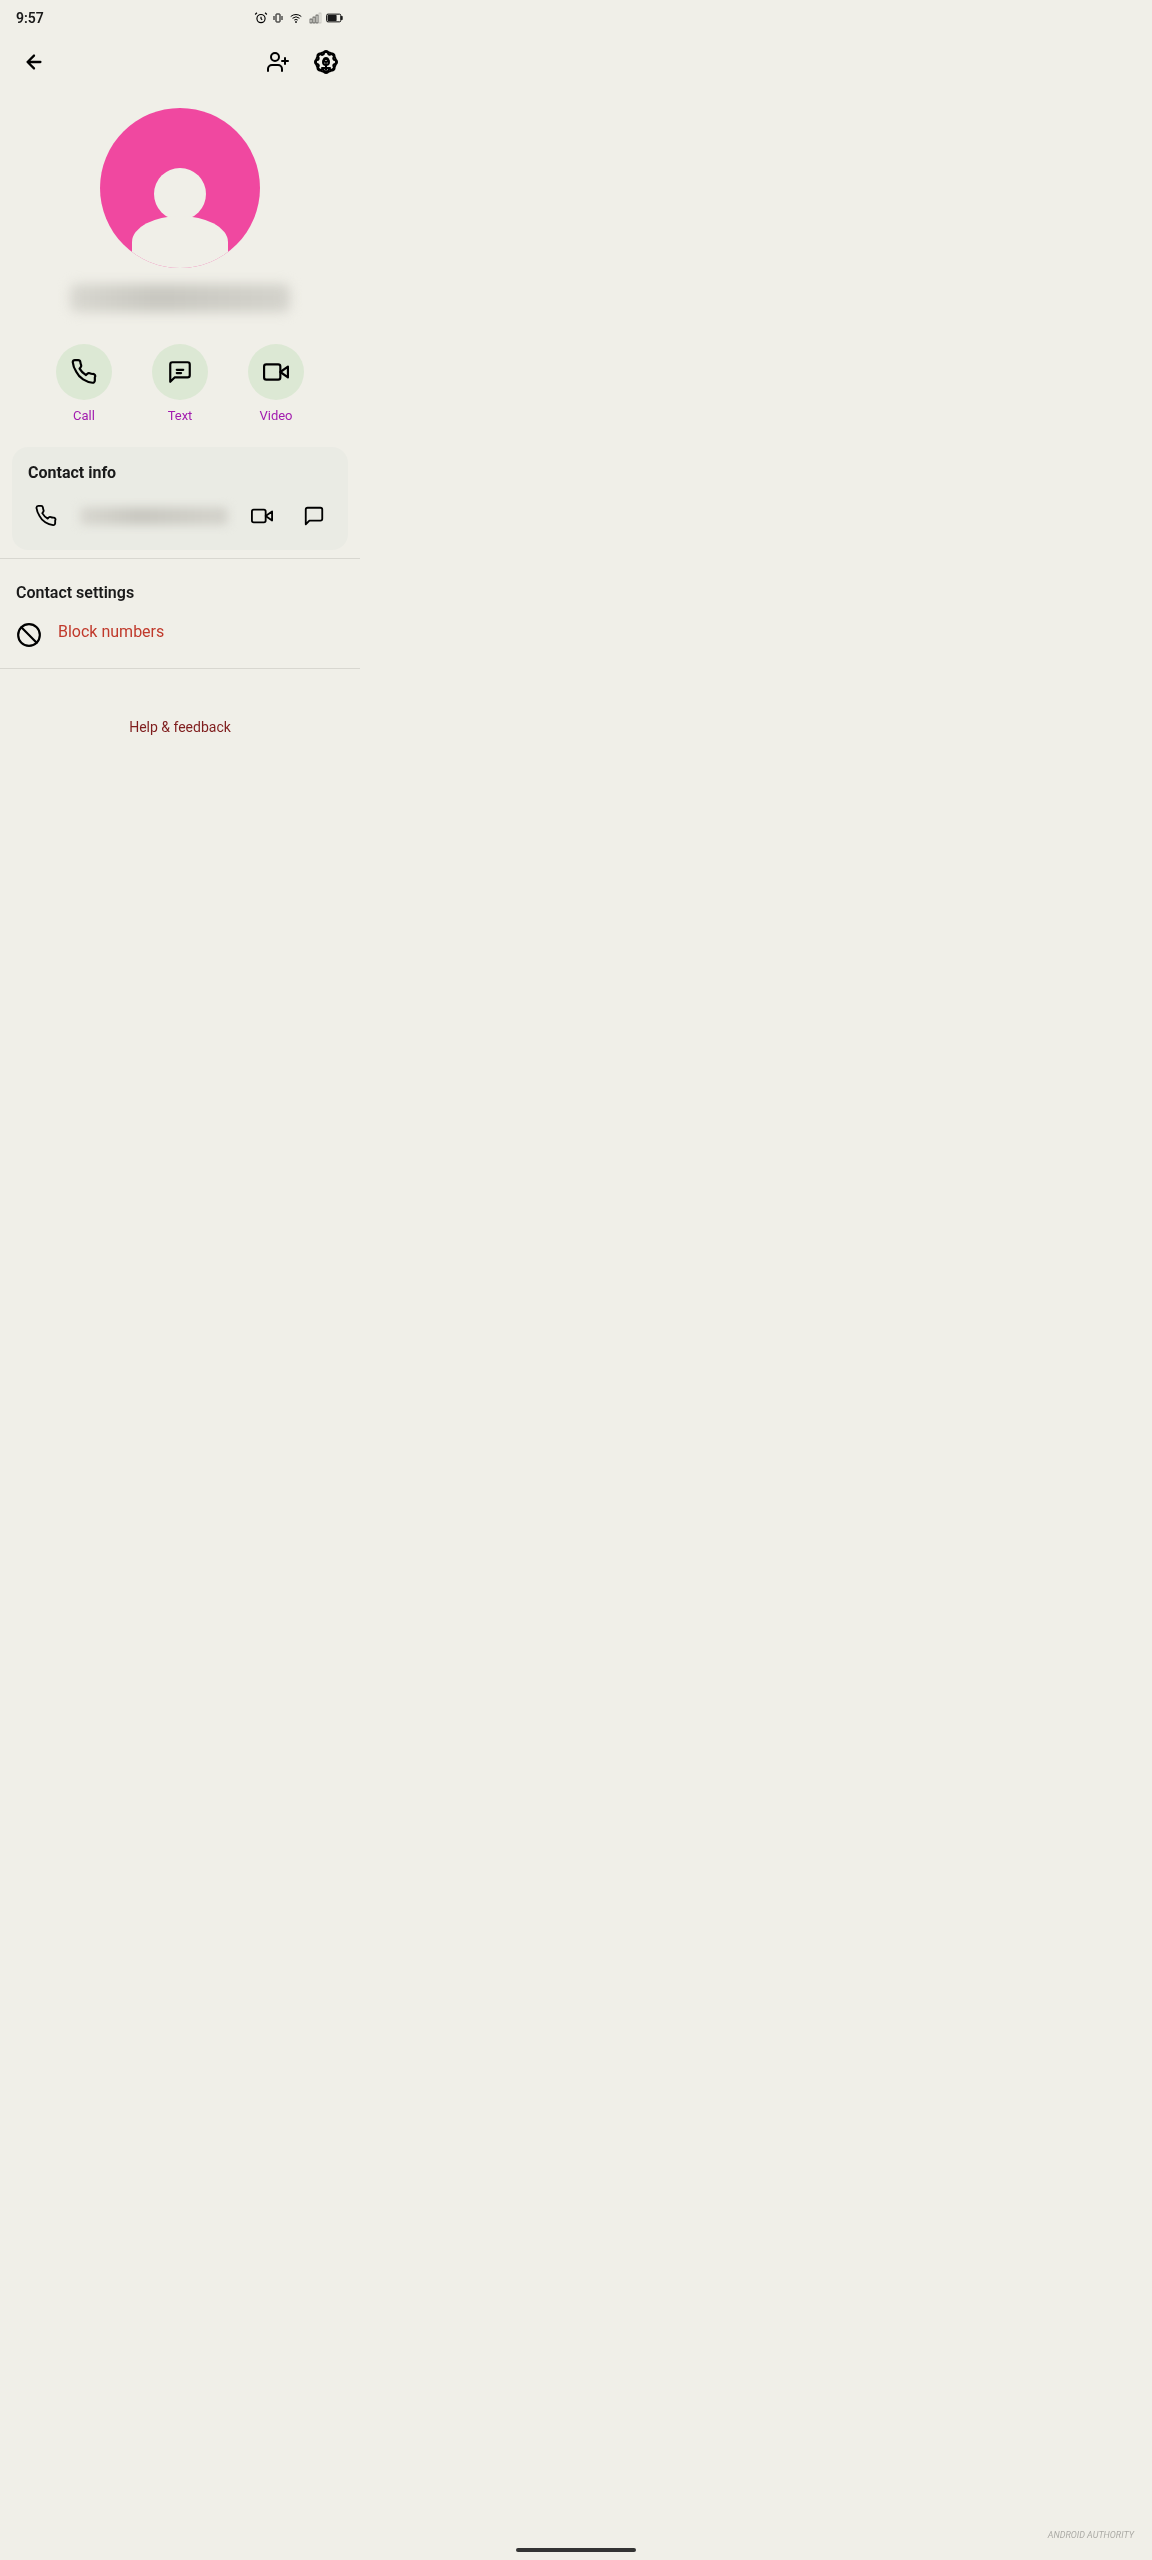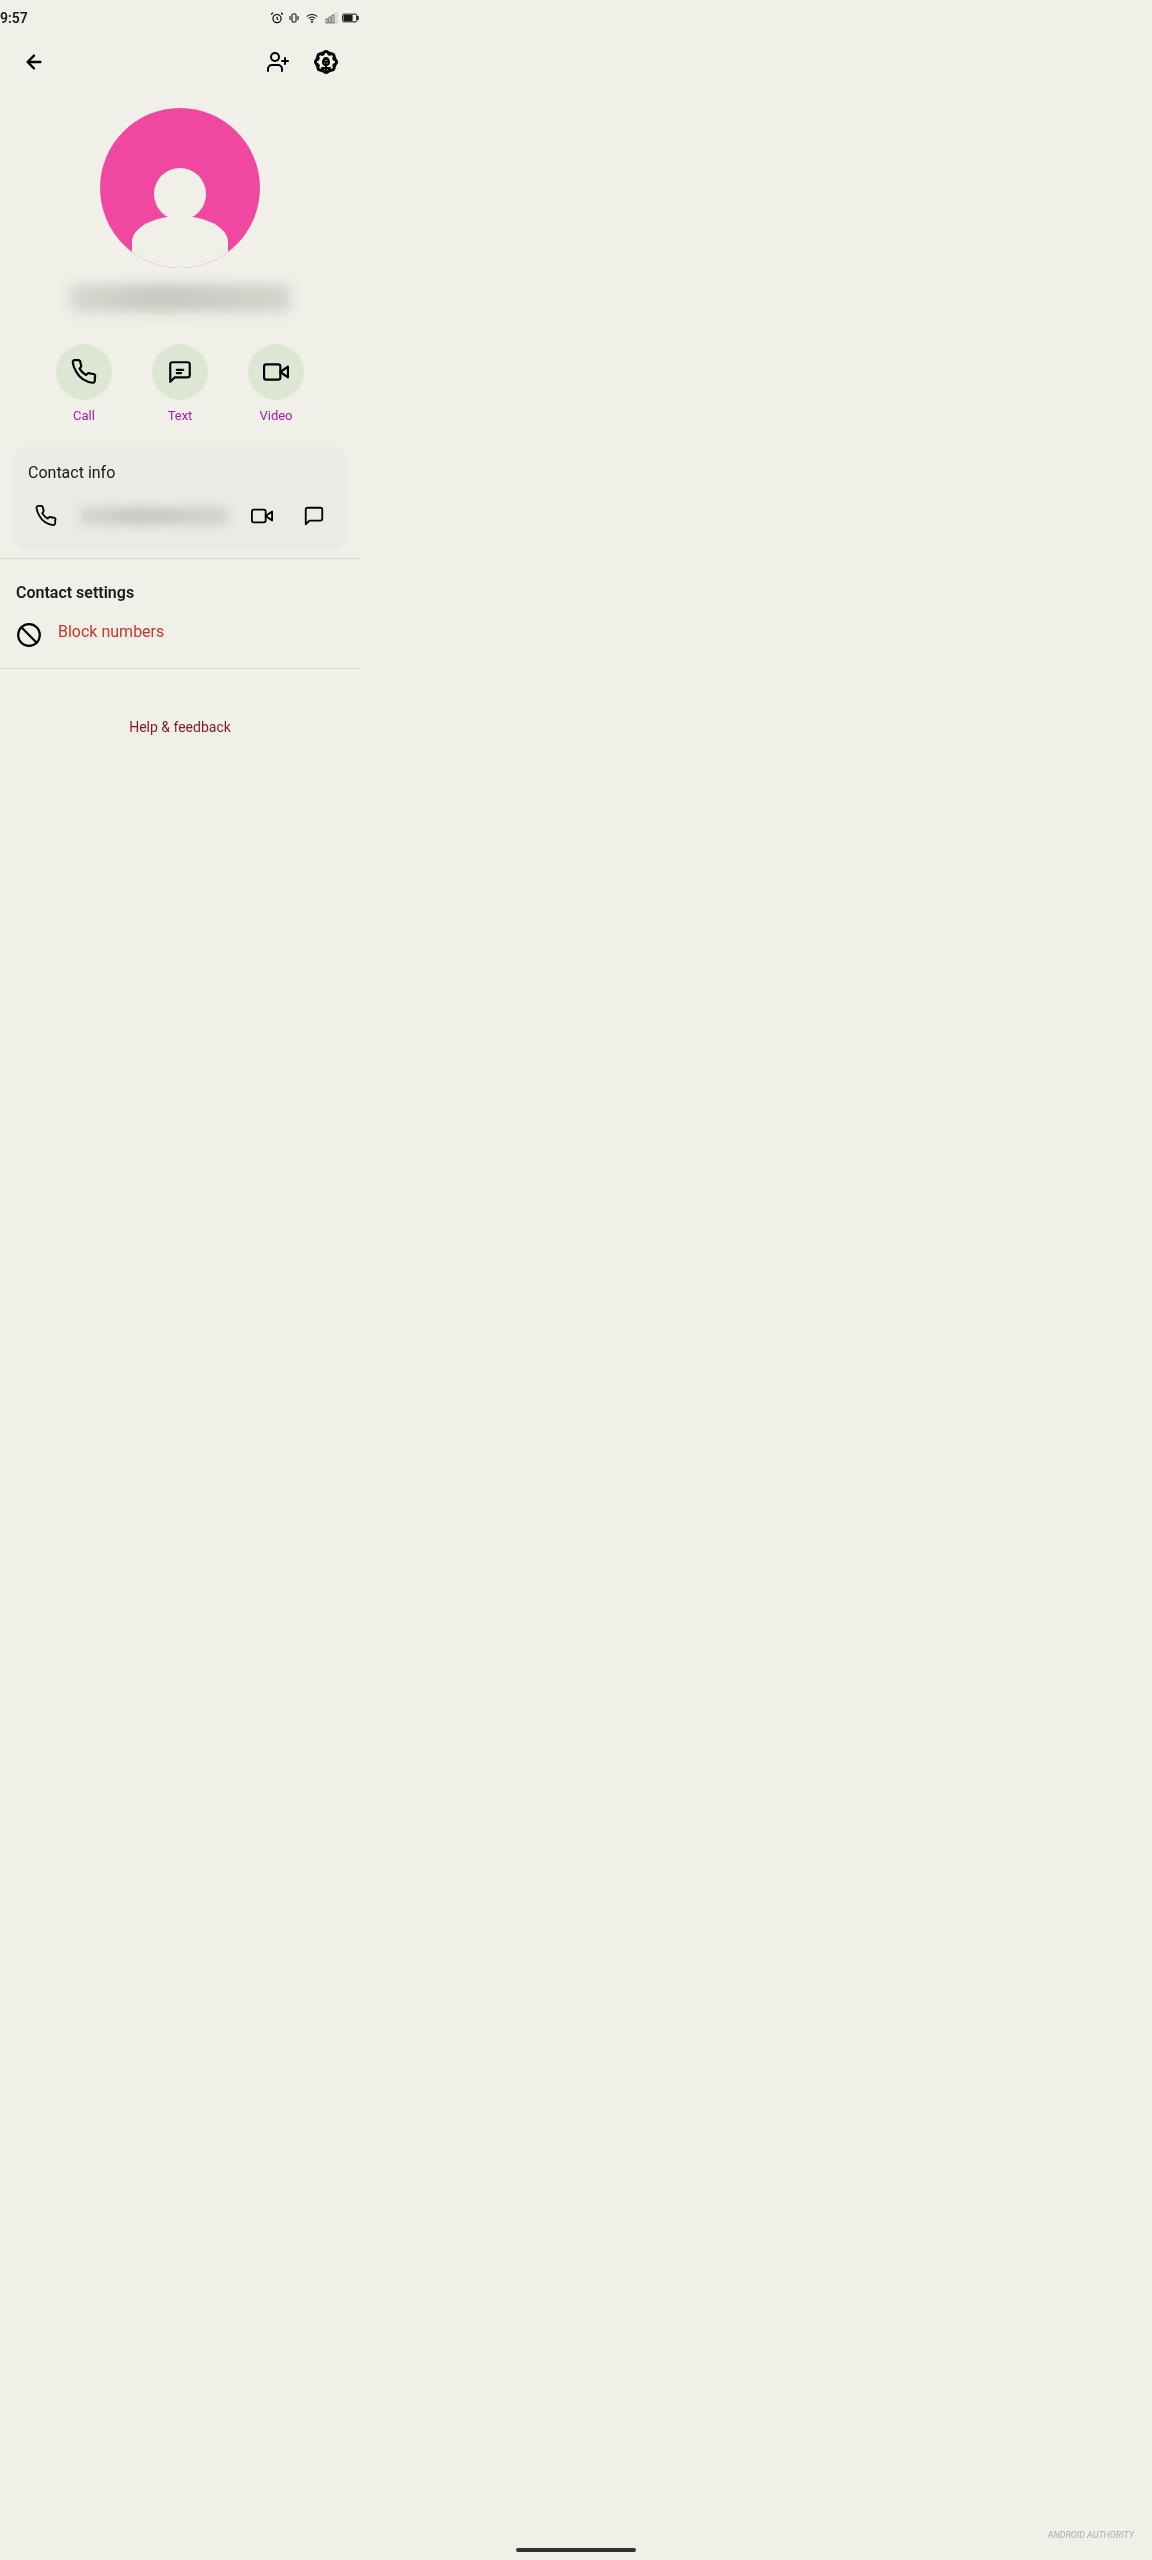--- a/index.html
+++ b/index.html
@@ -16,21 +16,21 @@
       font-family: 'Roboto', Arial, sans-serif;
       position: relative;
       overflow-x: hidden;
     }
 
     
     .status-bar {
       display: flex;
       justify-content: space-between;
       align-items: center;
-      padding: 8px 0 4px;
+      padding: 8px 16px 4px;
       background-color: #f0efe8;
       height: 32px;
     }
 
     .status-time {
       font-size: 14px;
       font-weight: 600;
       color: #1a1a1a;
     }
 
@@ -157,21 +157,21 @@
     
     .contact-info-card {
       margin: 8px 12px;
       background-color: #eaebe4;
       border-radius: 16px;
       padding: 16px;
     }
 
     .contact-info-title {
       font-size: 16px;
-      font-weight: 400;
+      font-weight: 700;
       color: #1a1a1a;
       margin-bottom: 16px;
     }
 
     .contact-info-row {
       display: flex;
       align-items: center;
       gap: 16px;
     }
 

